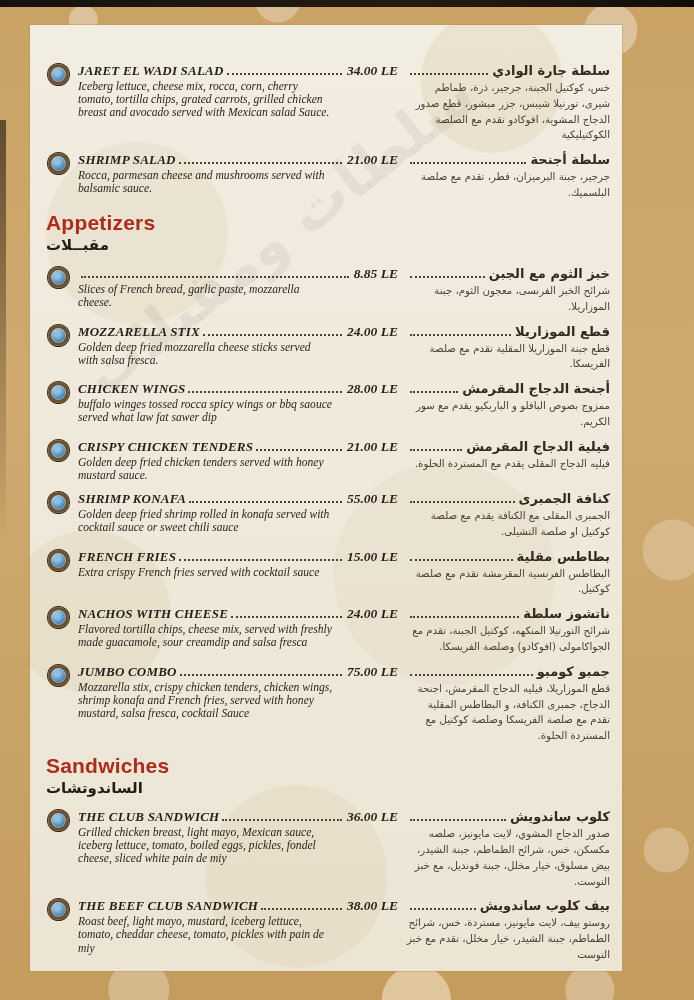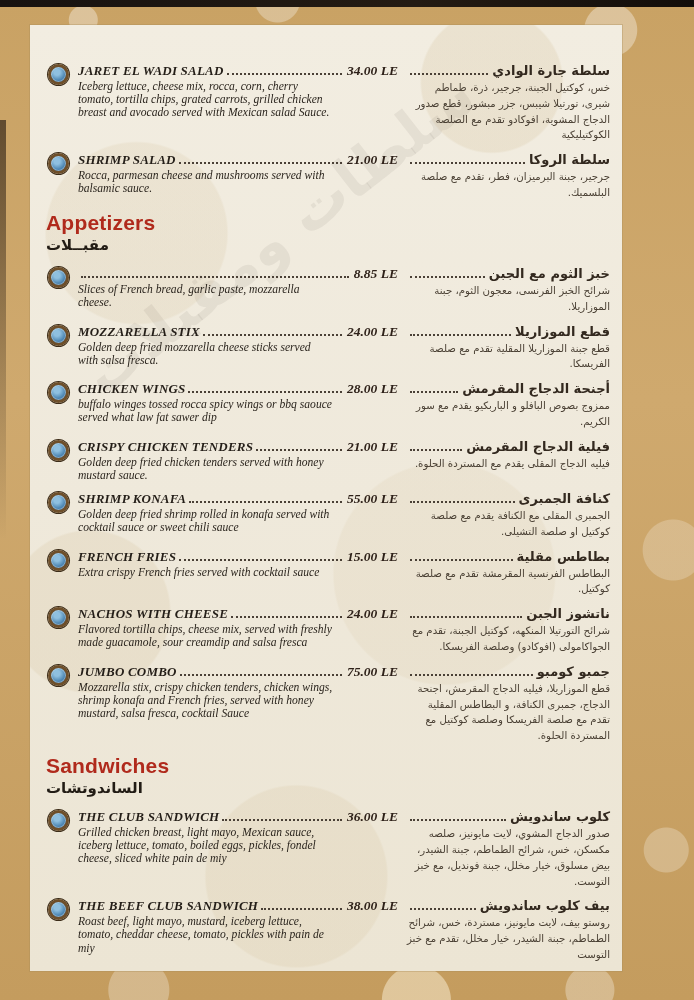--- a/index.html
+++ b/index.html
@@ -140,21 +140,21 @@
         <div class="name-line">
           <span class="item-name">SHRIMP SALAD</span>
           <span class="dots"></span>
           <span class="item-price">21.00 LE</span>
         </div>
         <div class="item-desc">Rocca, parmesan cheese and mushrooms served with balsamic sauce.</div>
       </div>
     </div>
     <div class="col-ar">
       <div class="ar-name-line">
-        <span class="ar-name">سلطة الروكا</span>
+        <span class="ar-name">سلطة أجنحة</span>
         <span class="ar-dots"></span>
       </div>
       <div class="ar-desc">جرجير، جبنة البرميزان، فطر، تقدم مع صلصة البلسميك.</div>
     </div>
   </div>
 
   <div class="section-header">
     <div class="section-title-en">Appetizers</div>
     <div class="section-title-ar">مقبــلات</div>
   </div>
@@ -291,21 +291,21 @@
         <div class="name-line">
           <span class="item-name">NACHOS WITH CHEESE</span>
           <span class="dots"></span>
           <span class="item-price">24.00 LE</span>
         </div>
         <div class="item-desc">Flavored tortilla chips, cheese mix, served with freshly made guacamole, sour creamdip and salsa fresca</div>
       </div>
     </div>
     <div class="col-ar">
       <div class="ar-name-line">
-        <span class="ar-name">ناتشوز الجبن</span>
+        <span class="ar-name">ناتشوز سلطة</span>
         <span class="ar-dots"></span>
       </div>
       <div class="ar-desc">شرائح التورتيلا المنكهه، كوكتيل الجبنة، تقدم مع الجواكامولى (افوكادو) وصلصة الفريسكا.</div>
     </div>
   </div>
 
   <div class="menu-item">
     <div class="col-en">
       <span class="bullet"></span>
       <div class="en-text">

